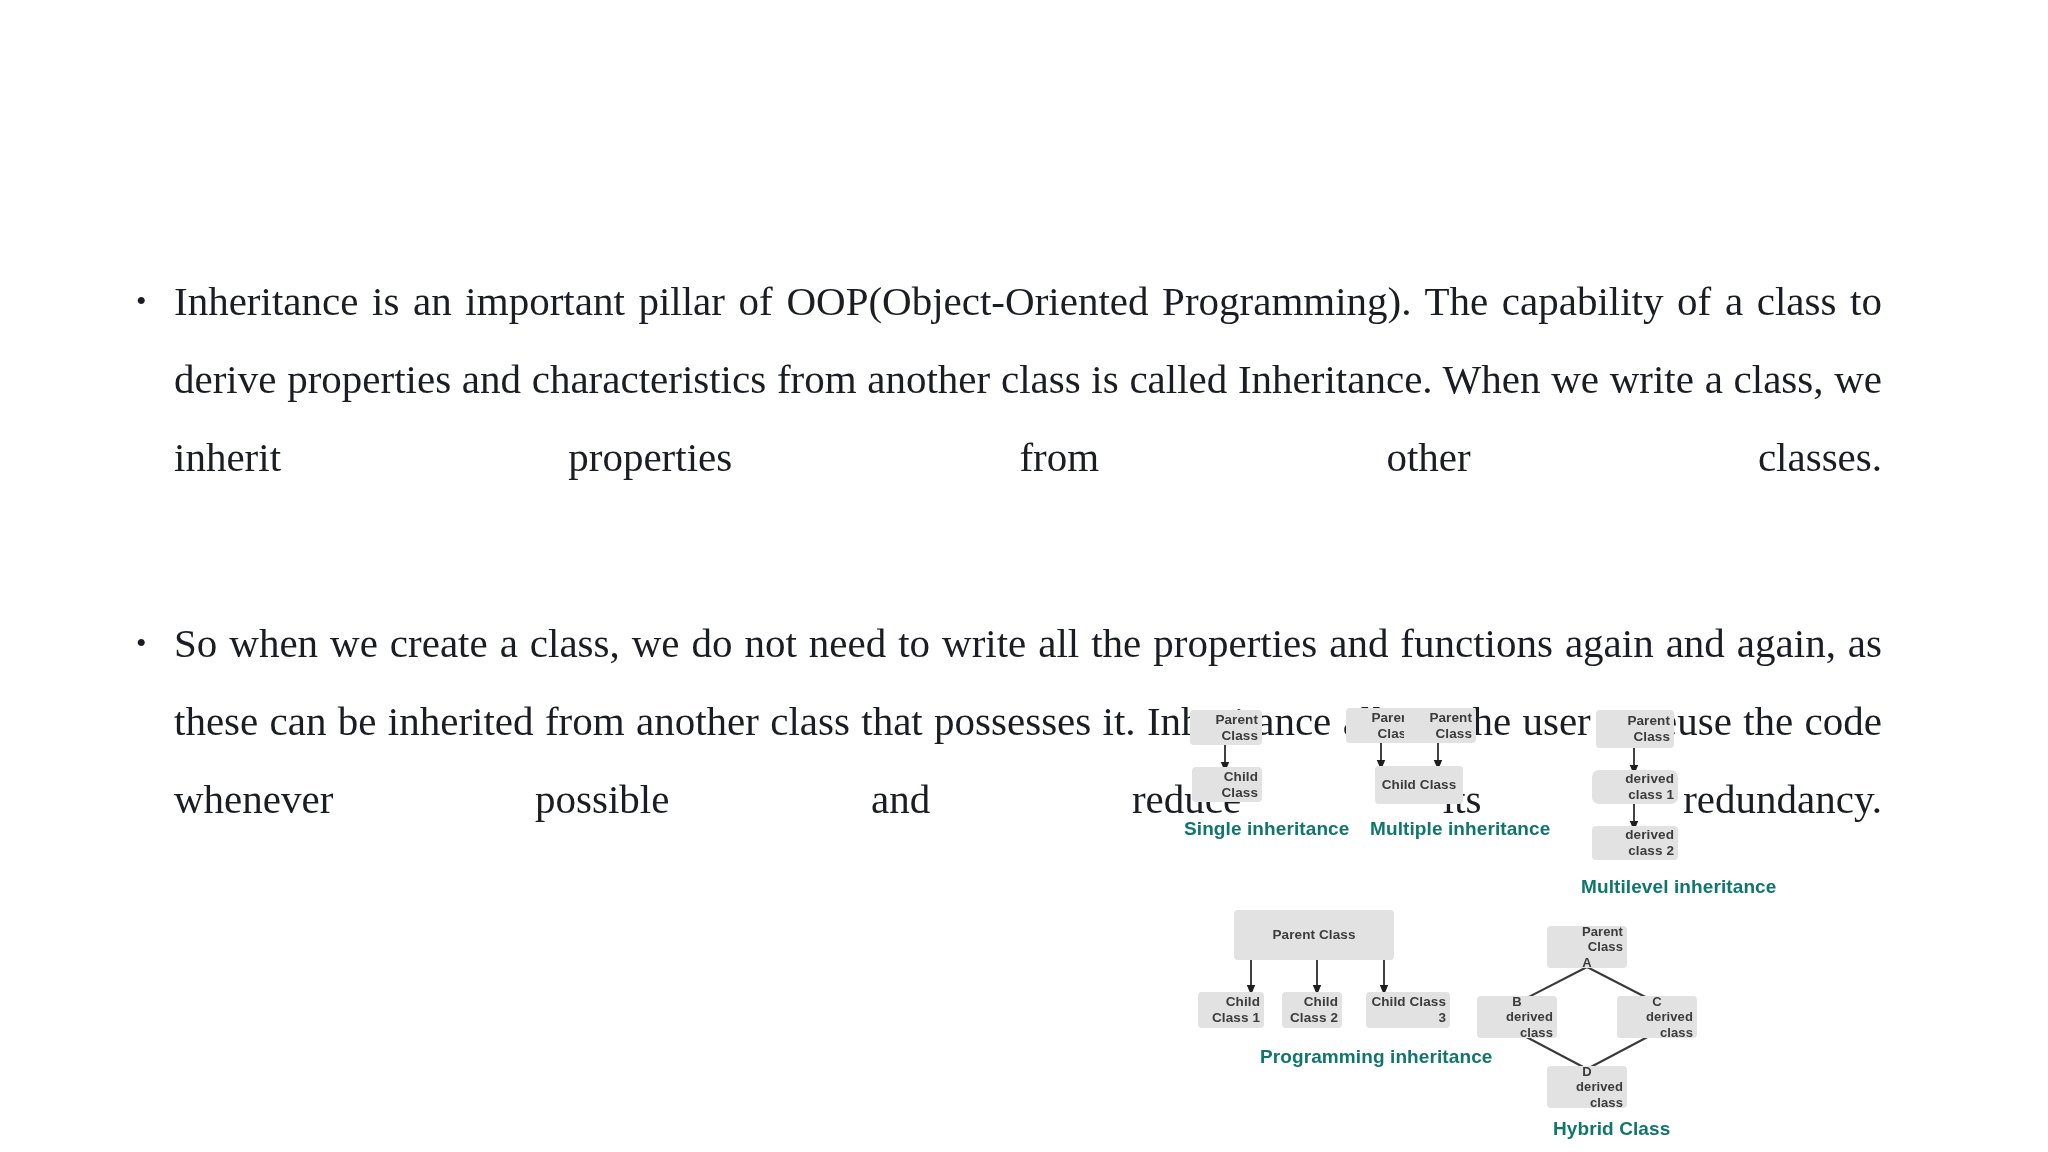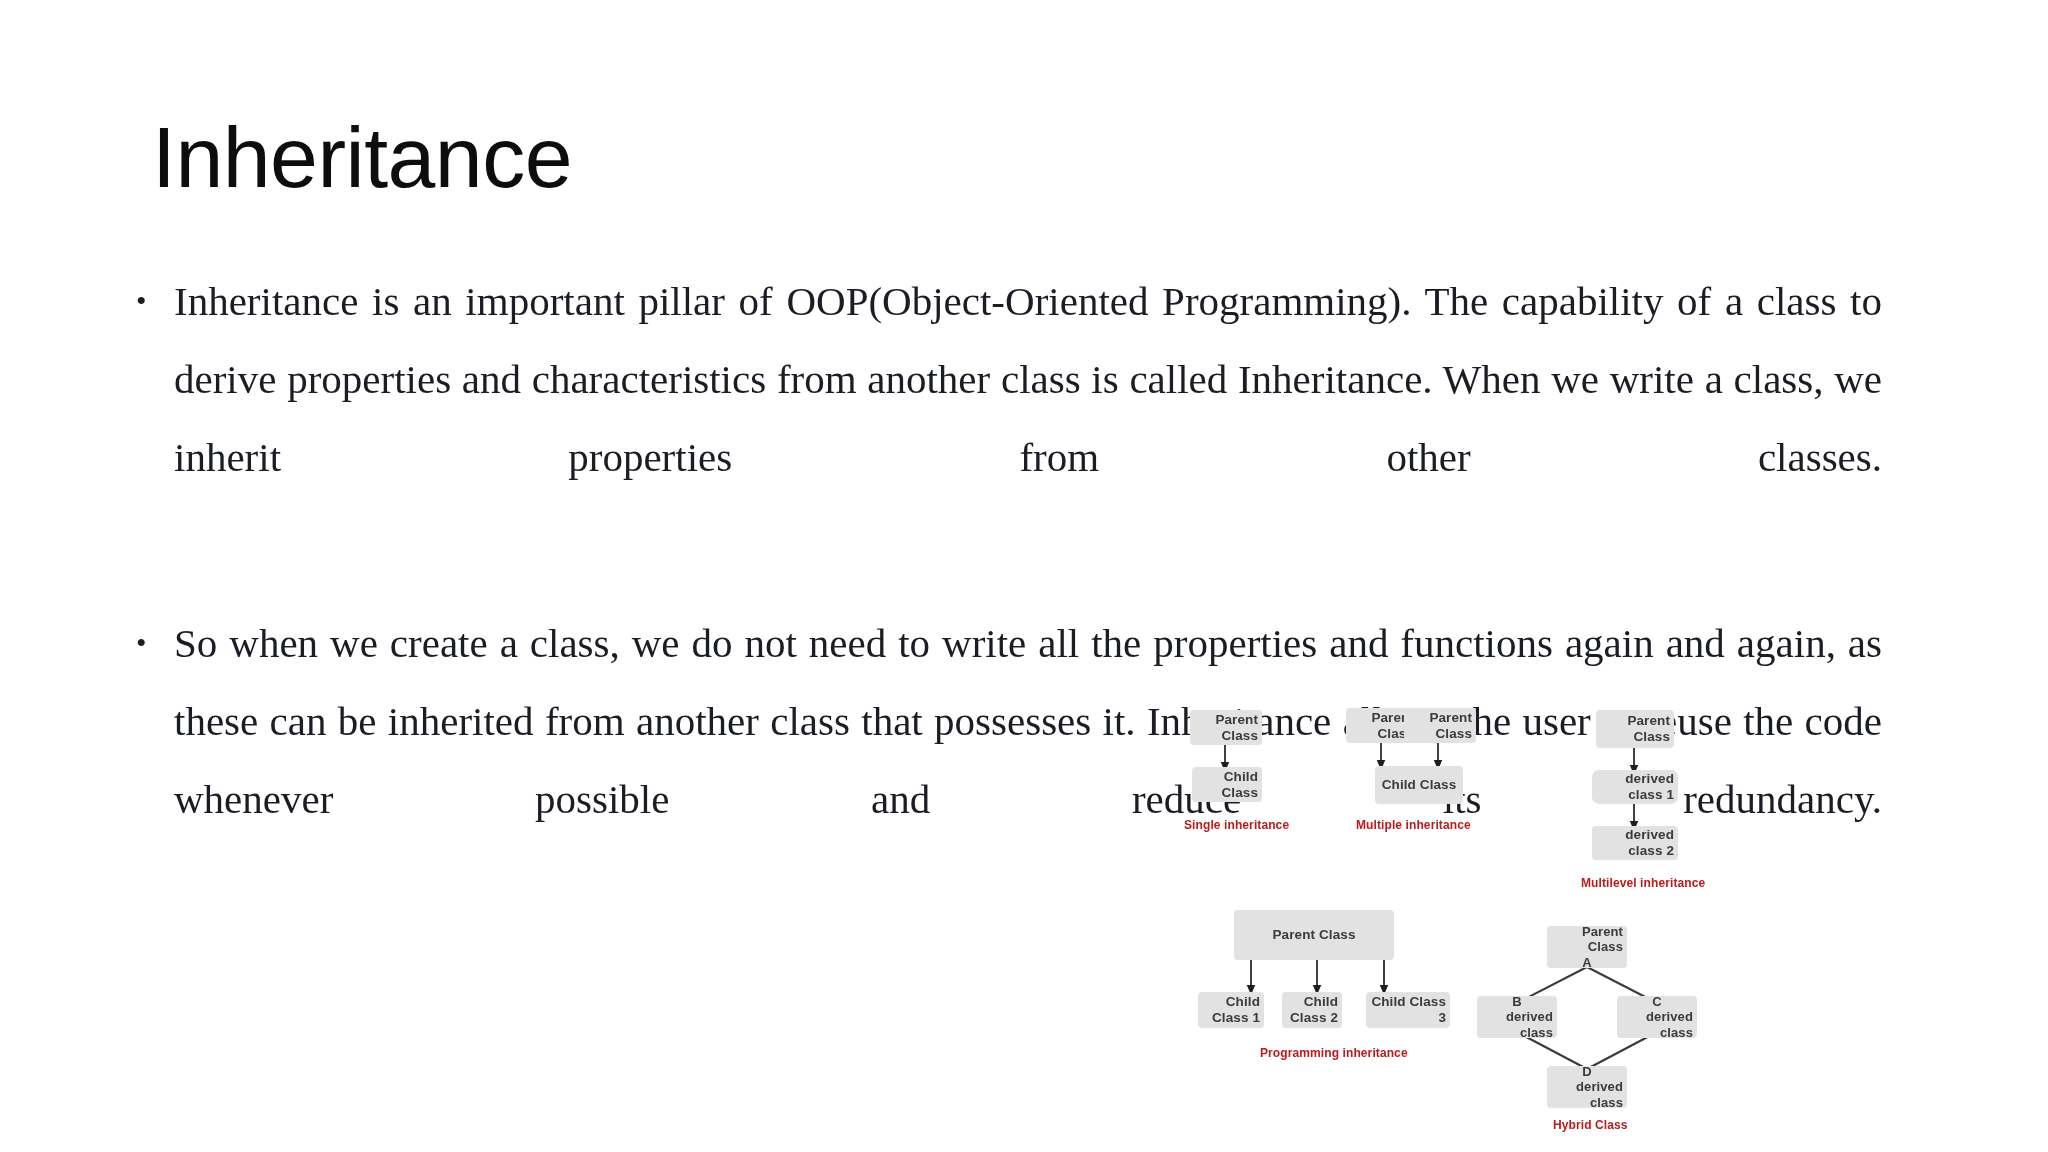--- a/index.html
+++ b/index.html
@@ -86,41 +86,40 @@
     align-items: center;
     justify-content: center;
     text-align: right;
     line-height: 1.18;
     box-sizing: border-box;
     padding: 2px 4px;
   }
   .dg-node.two-line { font-size: 13px; }
   .dg-caption {
     position: absolute;
-    color: #b91c1c;
-    font-size: 12px;
+    color: #0f766e;
+    font-size: 19px;
     font-weight: 700;
     white-space: nowrap;
     letter-spacing: 0.1px;
   }
   .dg-svg {
     position: absolute;
     left: 0;
     top: 0;
     width: 700px;
     height: 464px;
     pointer-events: none;
   }
 </style>
 </head>
 <body>
 
 <div id="slide">
 
-  <div id="slide-title">Inheritance</div>
 
   <div id="body-block">
 
     <div class="bullet-item">
       <span class="bullet-marker">•</span>
       <span class="bullet-text">Inheritance is an important pillar of OOP(Object-Oriented Programming). The capability of a class to derive properties and characteristics from another class is called Inheritance. When we write a class, we inherit properties from other classes.</span>
     </div>
 
     <div class="bullet-item">
       <span class="bullet-marker">•</span>
@@ -156,21 +155,21 @@
       <line x1="485" y1="344" x2="415" y2="381" stroke="#3a3a3a" stroke-width="2.1"></line>
     </svg>
 
     <div class="dg-node" style="left:18px; top:22px; width:72px; height:35px;">Parent Class</div>
     <div class="dg-node" style="left:20px; top:79px; width:70px; height:35px;">Child Class</div>
     <div class="dg-caption" style="left:12px; top:130px;">Single inheritance</div>
 
     <div class="dg-node" style="left:174px; top:20px; width:72px; height:35px;">Parent Class</div>
     <div class="dg-node" style="left:232px; top:20px; width:72px; height:35px;">Parent Class</div>
     <div class="dg-node" style="left:203px; top:78px; width:88px; height:38px;">Child Class</div>
-    <div class="dg-caption" style="left:184px; top:130px;">Multiple inheritance</div>
+    <div class="dg-caption" style="left:198px; top:130px;">Multiple inheritance</div>
 
     <div class="dg-node" style="left:424px; top:22px; width:78px; height:38px;">Parent Class</div>
     <div class="dg-node" style="left:420px; top:82px; width:86px; height:34px;border-radius:7px;">derived class 1</div>
     <div class="dg-node" style="left:420px; top:138px; width:86px; height:34px;">derived class 2</div>
     <div class="dg-caption" style="left:409px; top:188px;">Multilevel inheritance</div>
 
     <div class="dg-node" style="left:62px; top:222px; width:160px; height:50px;">Parent Class</div>
     <div class="dg-node" style="left:26px; top:304px; width:66px; height:36px;">Child Class 1</div>
     <div class="dg-node" style="left:110px; top:304px; width:60px; height:36px;">Child Class 2</div>
     <div class="dg-node" style="left:194px; top:304px; width:84px; height:36px;">Child Class 3</div>

